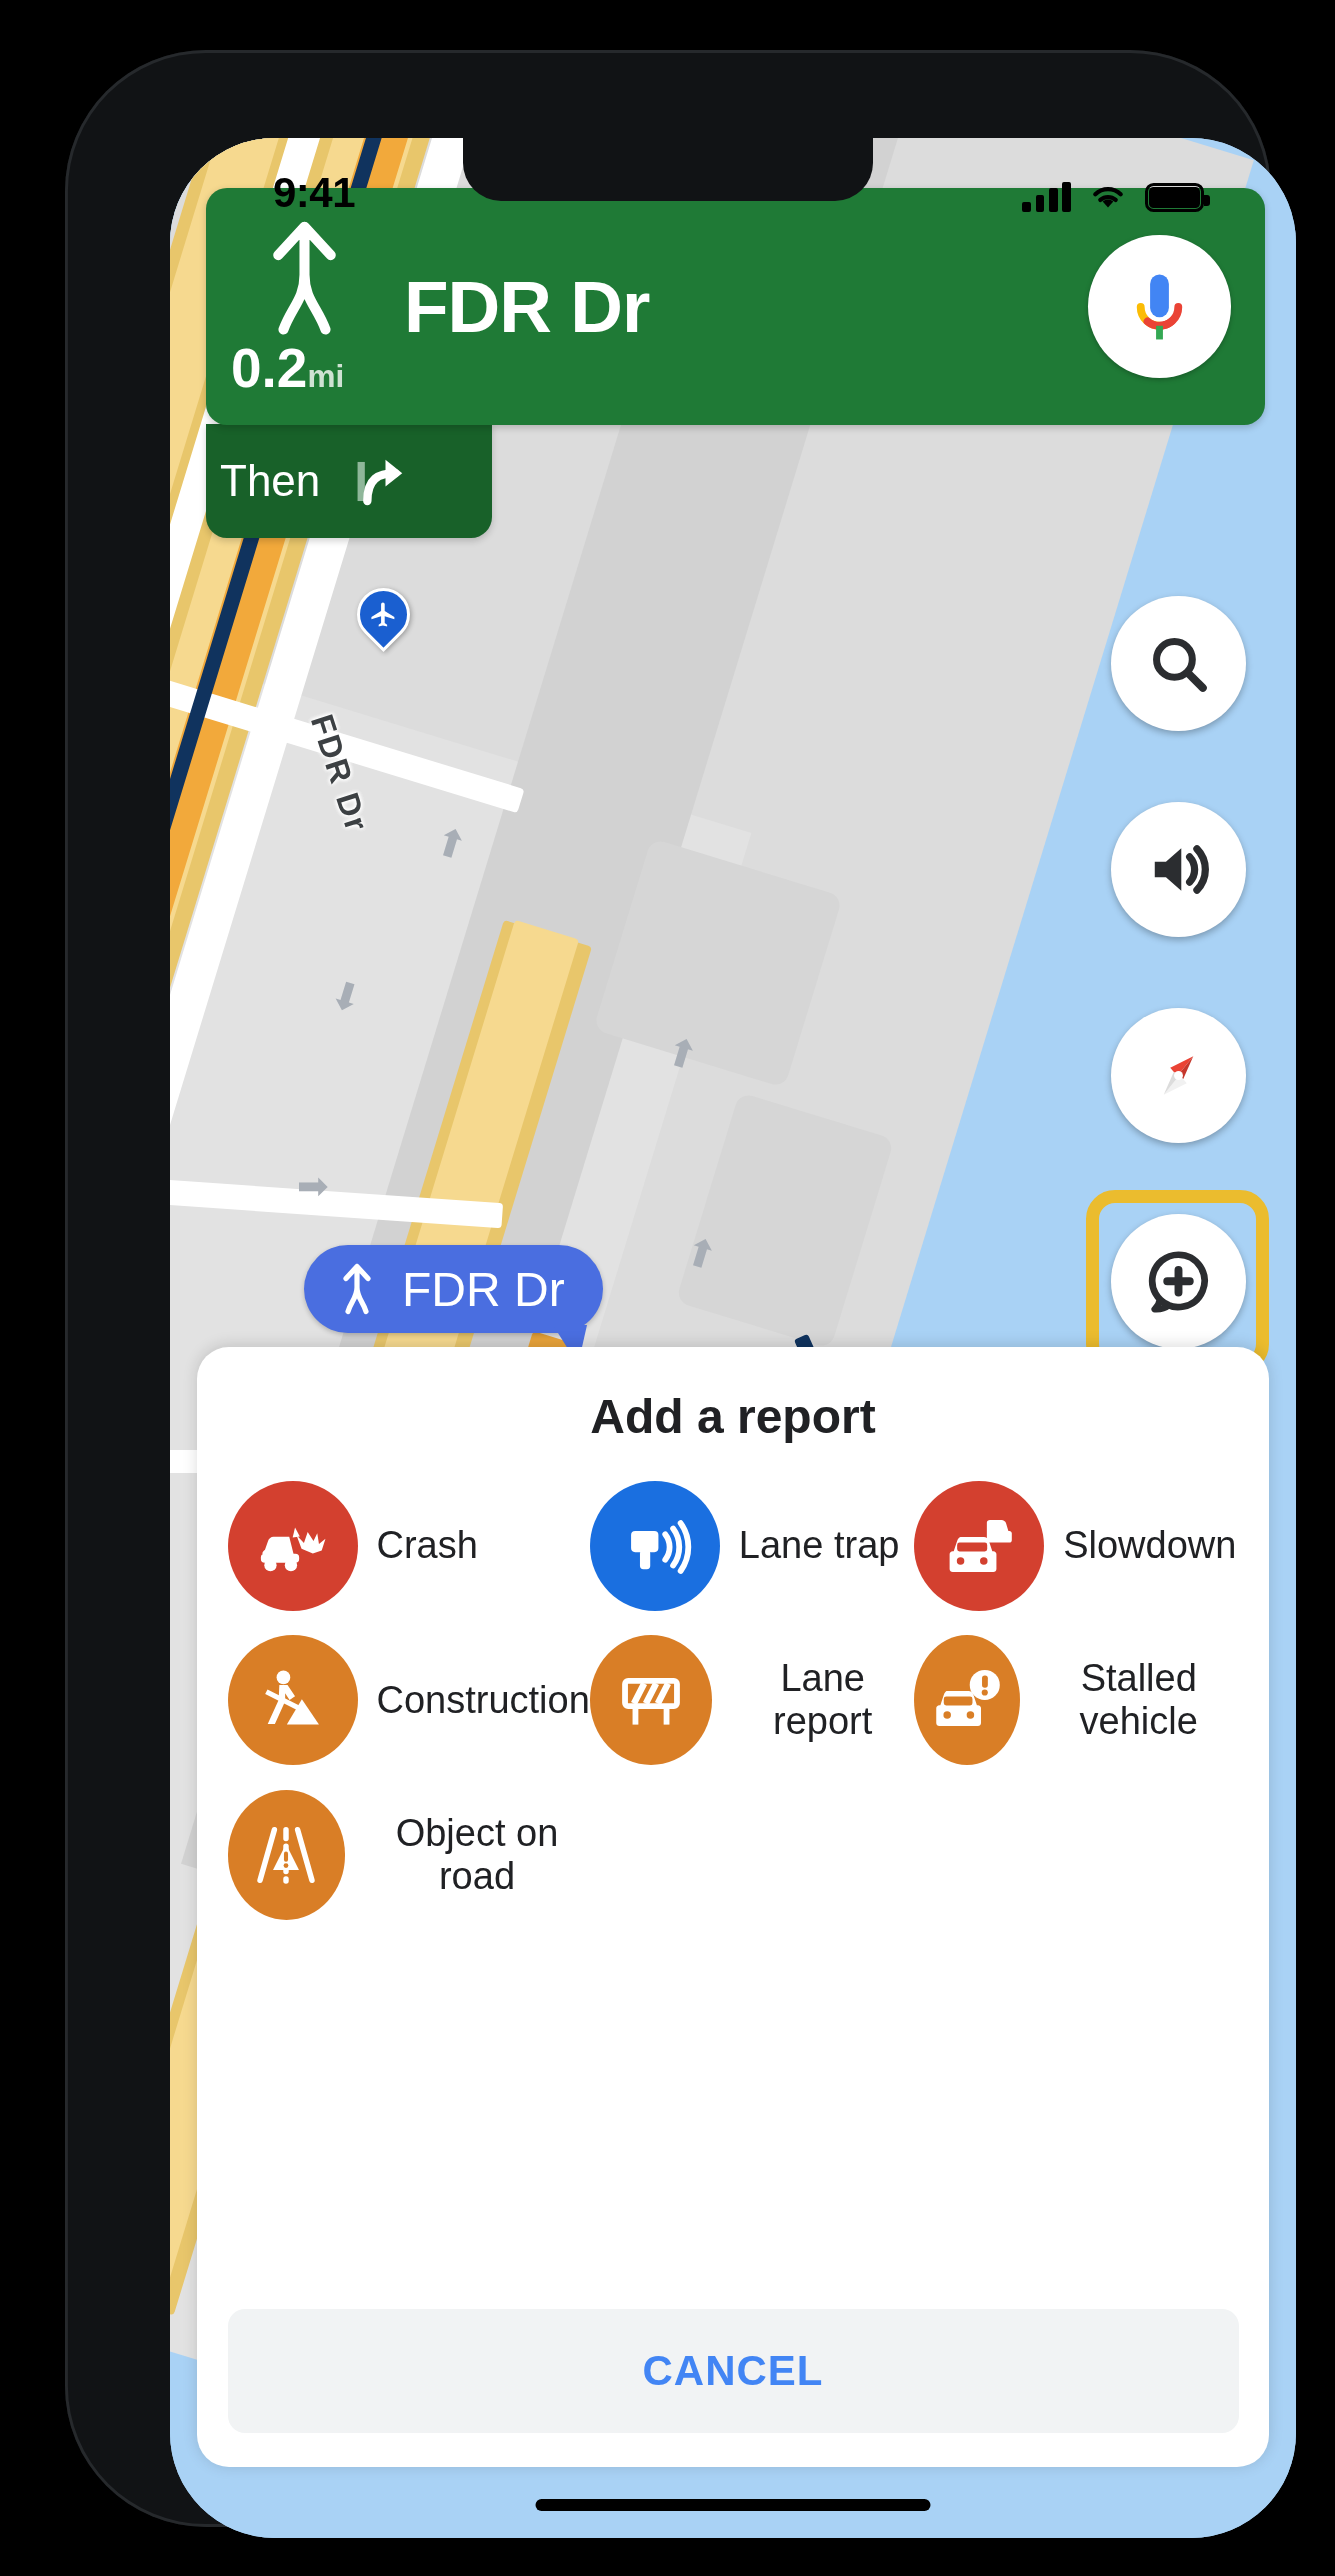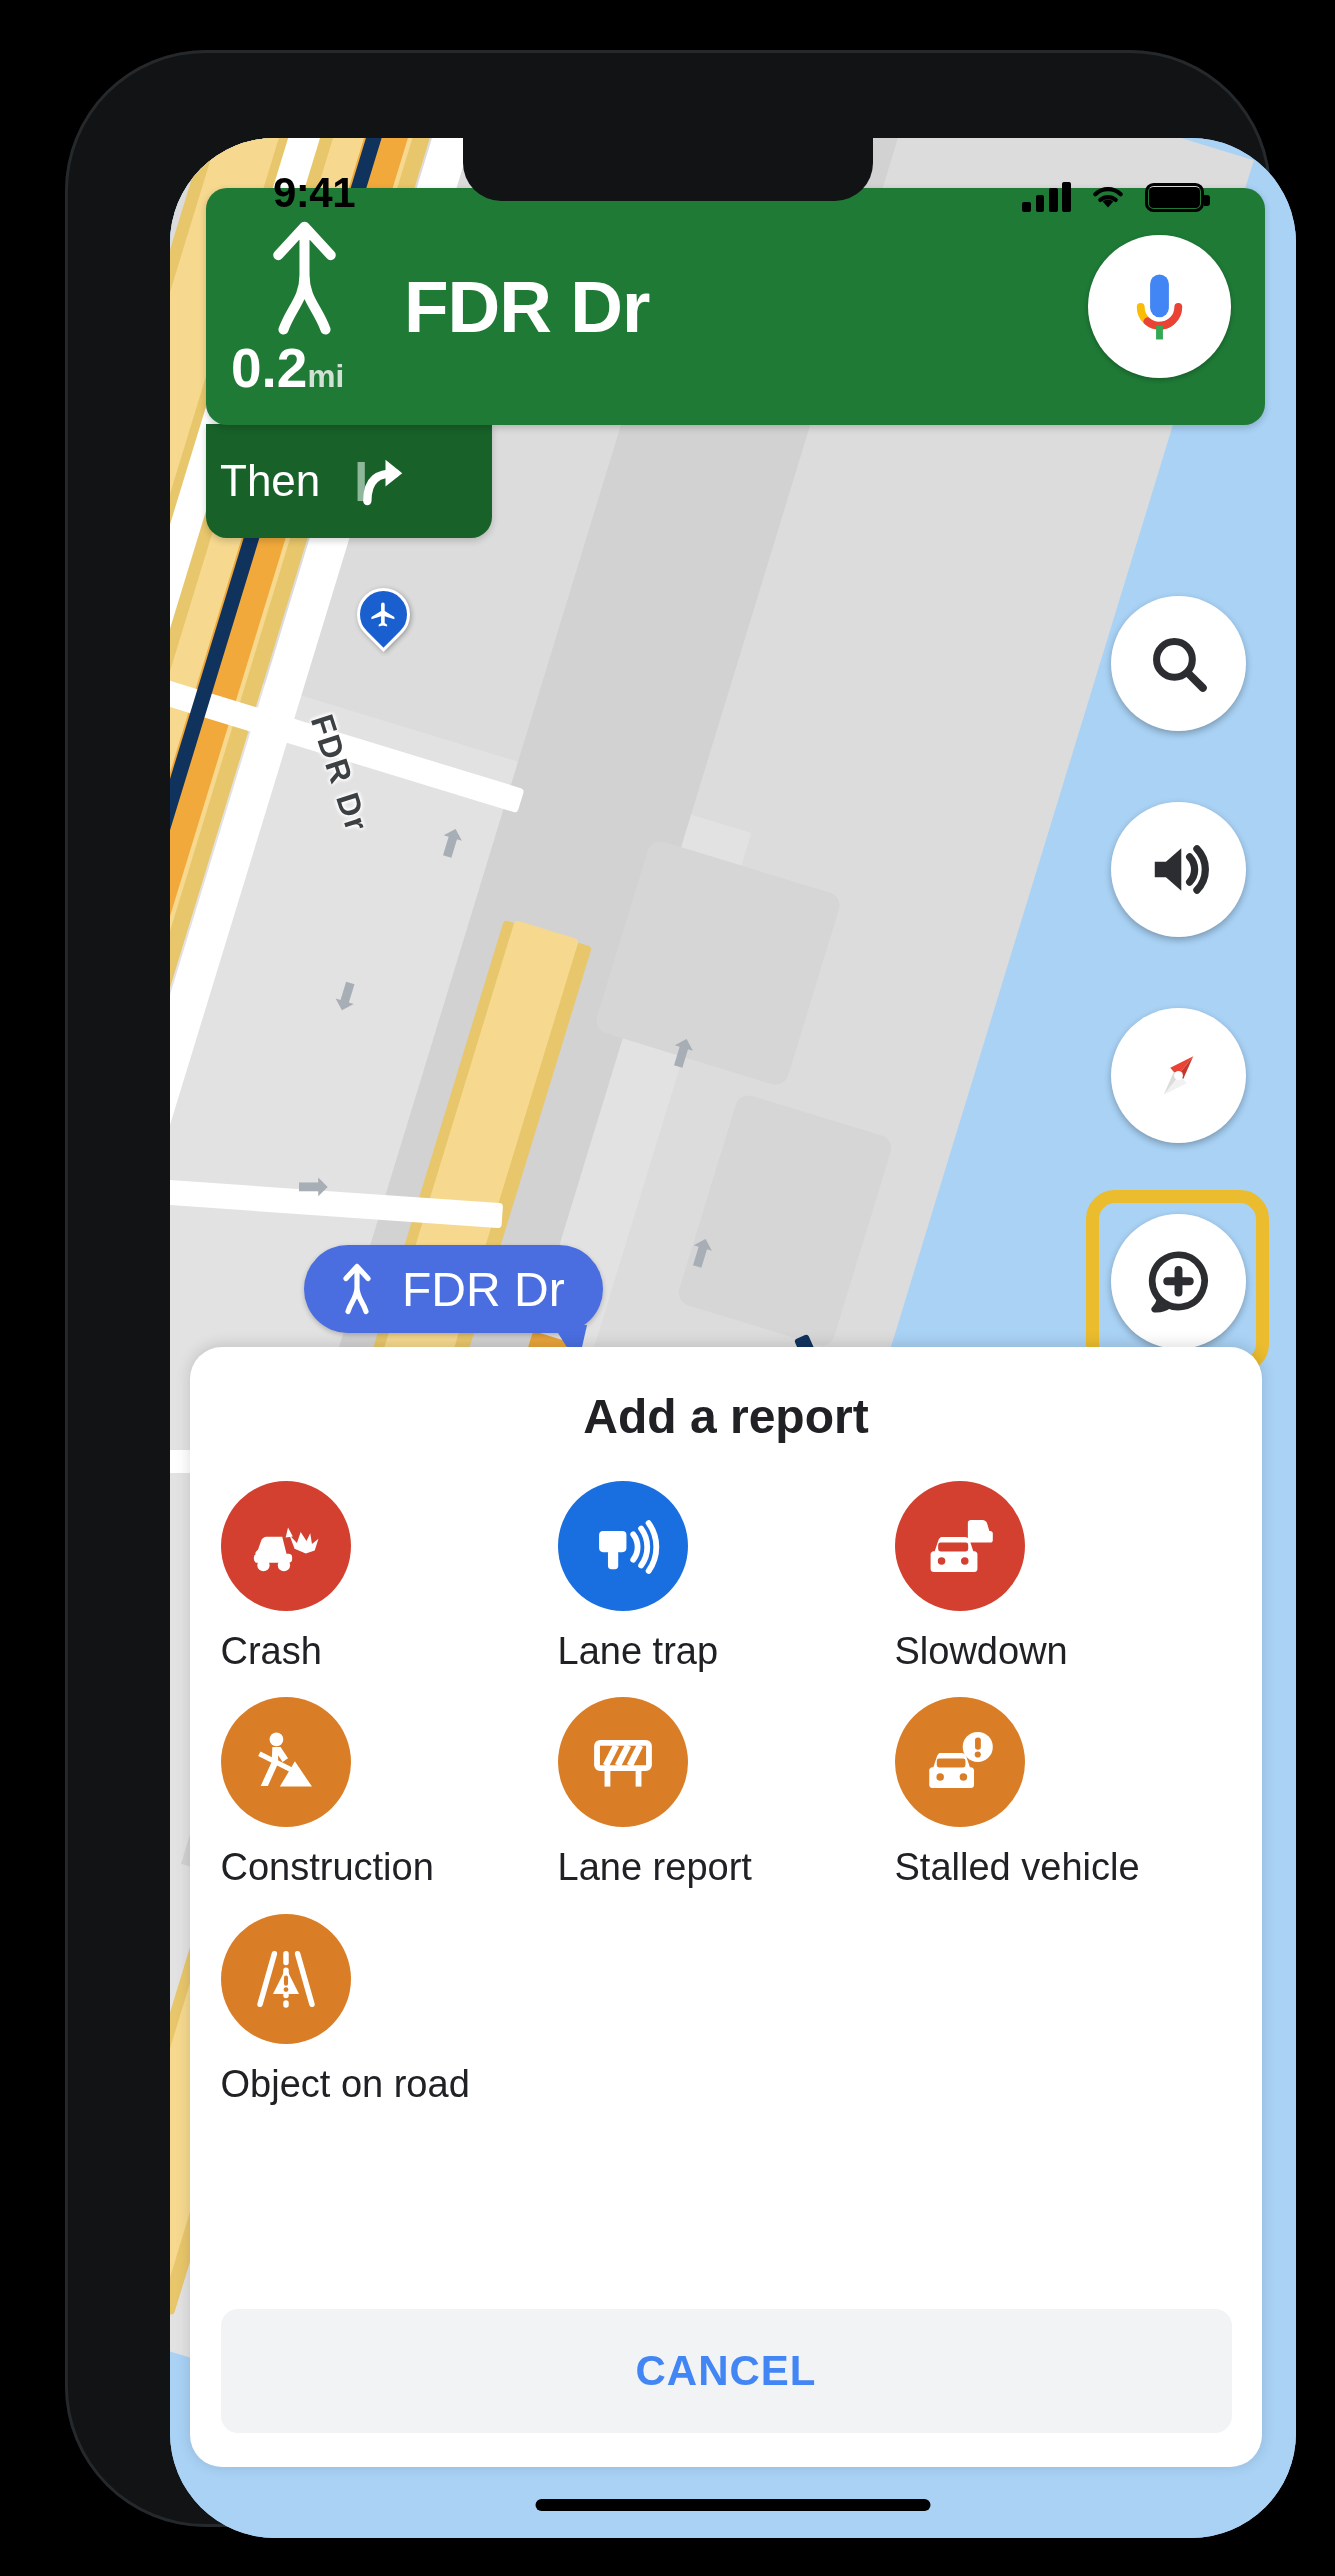--- a/index.html
+++ b/index.html
@@ -211,21 +211,21 @@
     right: 27px; top: 1052px;
     width: 183px; height: 183px;
     border: 13.4px solid #ebbc2e;
     border-radius: 29px;
     z-index: 17;
   }
 
   
   .sheet {
     position: absolute;
-    left: 20px; bottom: 71px;
+    left: 27px; bottom: 71px;
     width: 1072px; height: 1120px;
     background: #fff;
     border-top-left-radius: 32px;
     border-top-right-radius: 32px;
     border-bottom-left-radius: 32px;
     border-bottom-right-radius: 32px;
     z-index: 25;
     box-shadow: 0 -1.9px 15.3px rgba(0,0,0,.14);
     padding: 0 30.5px;
   }
@@ -234,21 +234,21 @@
     font-size: 48px; font-weight: bold; color: #202124;
     padding-top: 42px;
   }
   .report-grid {
     display: grid;
     grid-template-columns: repeat(3, 1fr);
     row-gap: 9.5px;
     margin-top: 29px;
   }
   .report-item {
-    display: flex; flex-direction: column; align-items: flex-start;
+    display: flex; align-items: center;
     gap: 19px;
     padding: 7.6px 0;
   }
   .report-circle {
     width: 130px; height: 130px; border-radius: 50%;
     display: flex; align-items: center; justify-content: center;
   }
   .report-label {
     font-size: 38px; color: #202124; text-align: center;
   }

